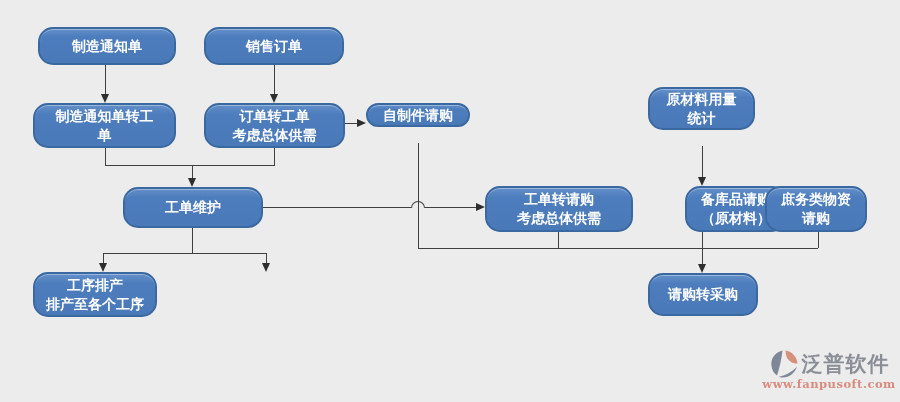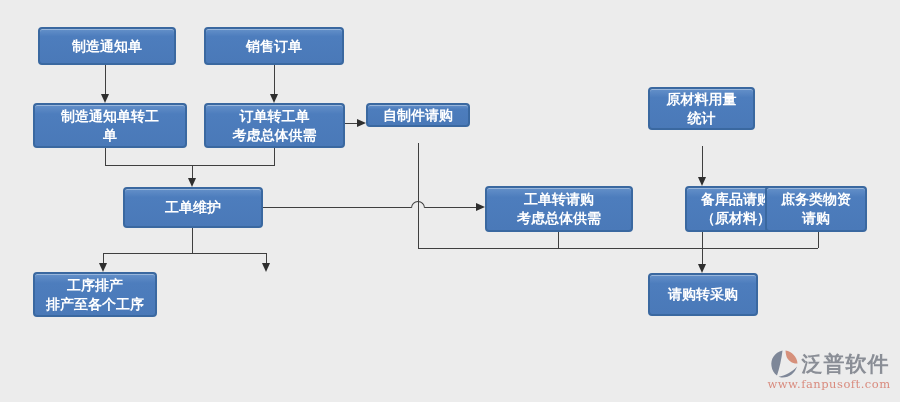--- a/index.html
+++ b/index.html
@@ -3,53 +3,53 @@
 <meta charset="utf-8">
 <style>
   html,body{margin:0;padding:0;}
   body{font-family:"DejaVu Sans","Liberation Sans",sans-serif;}
   .canvas{
     position:relative;width:900px;height:402px;background:#ECECEC;overflow:hidden;
   }
   .node{
     position:absolute;box-sizing:border-box;
     background:linear-gradient(180deg,#6490c9 0%,#4d7dbd 22%,#4a79b8 100%);
-    border:2px solid #3a68a0;border-radius:4px;
+    border:2px solid #3a68a0;border-radius:15px;
     box-shadow:inset 0 1px 0 rgba(255,255,255,.35);
     color:#fff;font-weight:bold;font-size:14px;line-height:19px;
     display:flex;align-items:center;justify-content:center;
     text-align:center;white-space:pre-line;
   }
   .hline{position:absolute;height:0;border-top:1.5px solid #3f3f3f;}
   .vline{position:absolute;width:0;border-left:1.5px solid #3f3f3f;}
   .arrow-down{position:absolute;width:0;height:0;
     border-left:4.5px solid transparent;border-right:4.5px solid transparent;
     border-top:9px solid #2e2e2e;}
   .arrow-right{position:absolute;width:0;height:0;
     border-top:4.5px solid transparent;border-bottom:4.5px solid transparent;
     border-left:9px solid #2e2e2e;}
   .hop{position:absolute;width:14px;height:7px;box-sizing:border-box;
     border:1.5px solid #3f3f3f;border-bottom:none;border-radius:7px 7px 0 0;
     background:transparent;}
   .logo{position:absolute;left:764px;top:349px;width:130px;
     display:flex;flex-direction:column;align-items:center;}
   .logo-row{display:flex;align-items:center;gap:3px;}
   .logo-name{font-size:21px;font-weight:bold;color:#8a8e96;letter-spacing:1px;}
-  .logo-url{font-family:"DejaVu Serif","Liberation Serif",serif;font-weight:normal;
+  .logo-url{font-family:"DejaVu Serif","Liberation Serif",serif;font-weight:bold;
     font-size:11.5px;color:#d98b7e;margin-top:-2px;letter-spacing:.5px;}
 </style>
 </head>
 <body>
 
 <div class="canvas">
 
   <div class="node" style="left:38px;top:27px;width:138px;height:38px">制造通知单</div>
   <div class="node" style="left:204px;top:27px;width:140px;height:38px">销售订单</div>
 
-  <div class="node" style="left:33px;top:103px;width:154px;height:45px">制造通知单转工
+  <div class="node" style="left:33px;top:103px;width:143px;height:45px">制造通知单转工
 单</div>
   <div class="node" style="left:204px;top:103px;width:141px;height:45px">订单转工单
 考虑总体供需</div>
   <div class="node" style="left:366px;top:103px;width:104px;height:24px">自制件请购</div>
   <div class="node" style="left:648px;top:87px;width:107px;height:43px">原材料用量
 统计</div>
 
   <div class="node" style="left:123px;top:187px;width:140px;height:41px">工单维护</div>
   <div class="node" style="left:485px;top:186px;width:148px;height:46px">工单转请购
 考虑总体供需</div>

